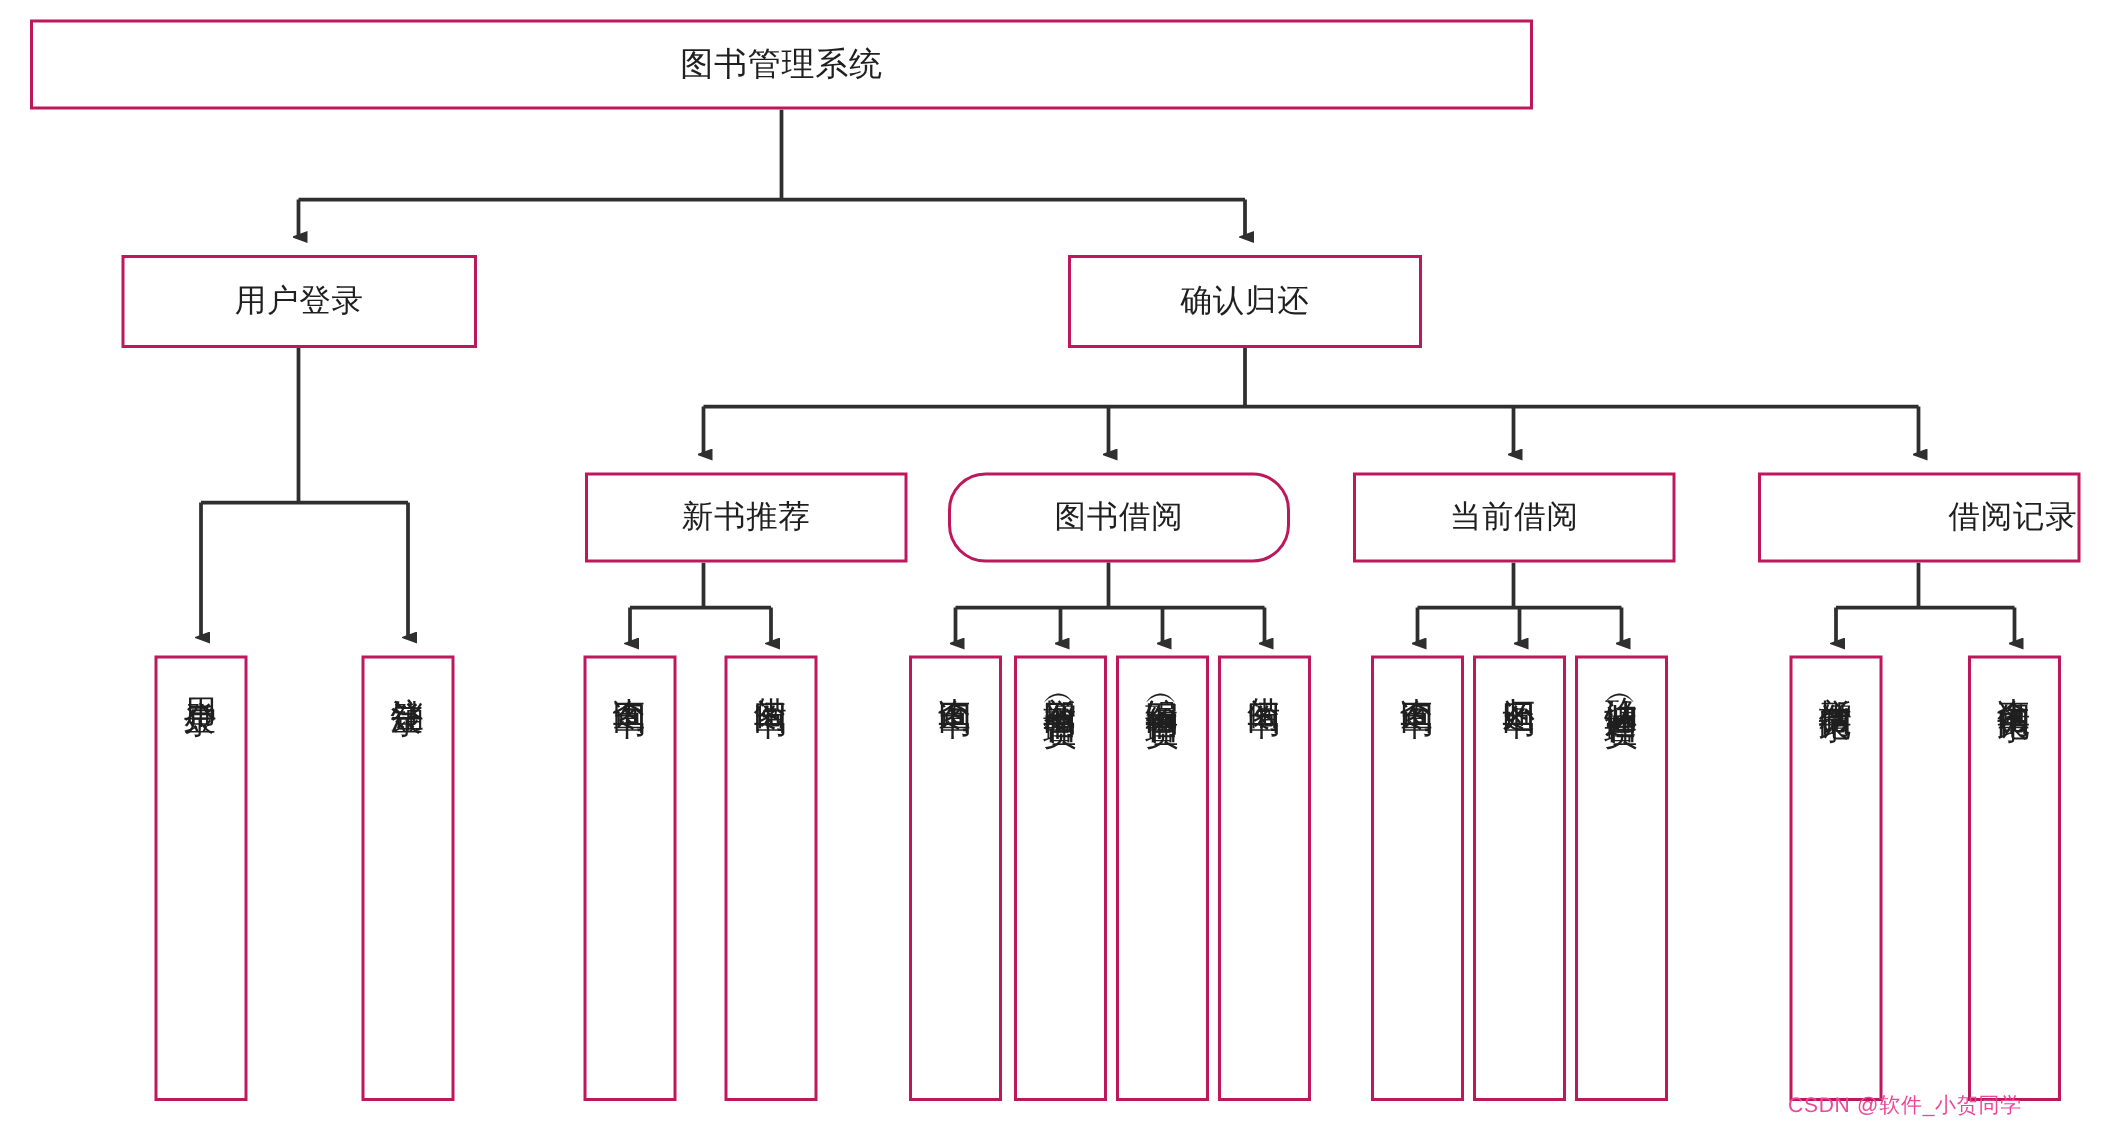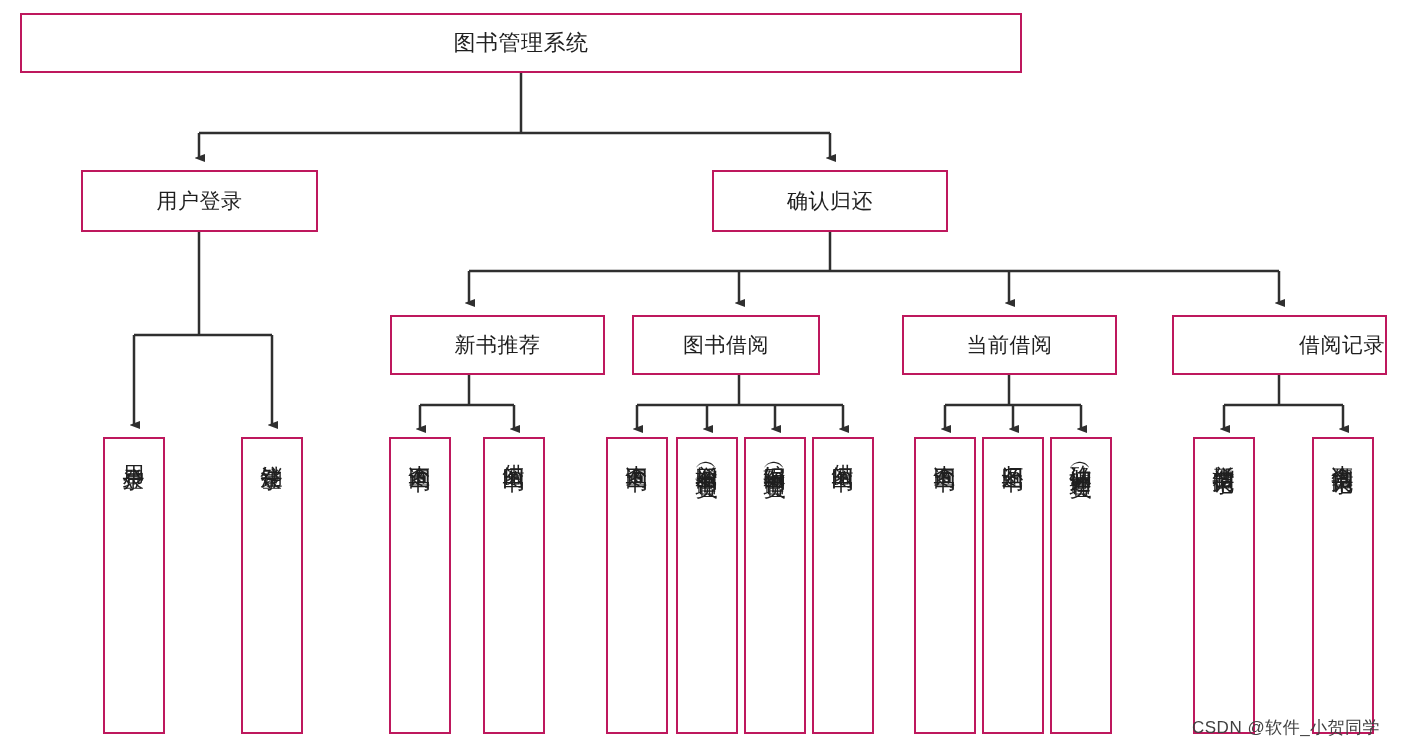--- a/index.html
+++ b/index.html
@@ -51,24 +51,25 @@
     writing-mode: vertical-rl;
     text-orientation: upright;
     font-size: 22px;
     line-height: 1.05;
     letter-spacing: 2px;
     white-space: nowrap;
   }
   .node.root .label { font-size: 22px; }
   .watermark {
     position: absolute;
-    font-size: 17px;
-    color: #404040;
+    font-size: 14px;
+    color: #ec4899;
     white-space: nowrap;
     letter-spacing: 0.5px;
+    margin-top: 12px;
   }
 </style>
 </head>
 <body>
 
 <div id="canvas">
 
   <svg class="edges" viewBox="0 0 1405 747">
     <defs>
       <marker id="arrow" markerWidth="10" markerHeight="10" refX="4" refY="6" orient="auto" markerUnits="userSpaceOnUse">
@@ -126,21 +127,21 @@
   <div class="node" style="left:81px; top:170px; width:237px; height:62px;">
     <span class="label">用户登录</span>
   </div>
   <div class="node" style="left:712px; top:170px; width:236px; height:62px;">
     <span class="label">确认归还</span>
   </div>
 
   <div class="node" style="left:375px; top:315px; width:215px; height:60px;margin-left:15px;">
     <span class="label">新书推荐</span>
   </div>
-  <div class="node" style="left:632px; top:315px; width:188px; height:60px;">
+  <div class="node" style="left:632px; top:315px; width:228px; height:60px;border-radius:25px;">
     <span class="label">图书借阅</span>
   </div>
   <div class="node" style="left:902px; top:315px; width:215px; height:60px;">
     <span class="label">当前借阅</span>
   </div>
   <div class="node" style="left:1172px; top:315px; width:215px; height:60px;justify-content:flex-end;">
     <span class="label">借阅记录</span>
   </div>
 
   <div class="node vertical" style="left:103px; top:437px; width:62px; height:297px;">

